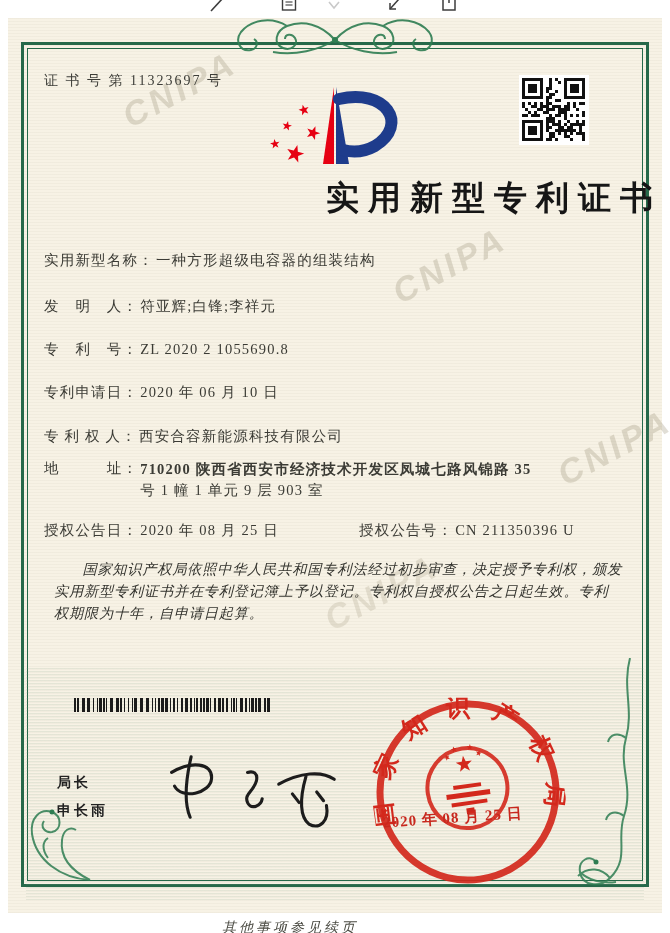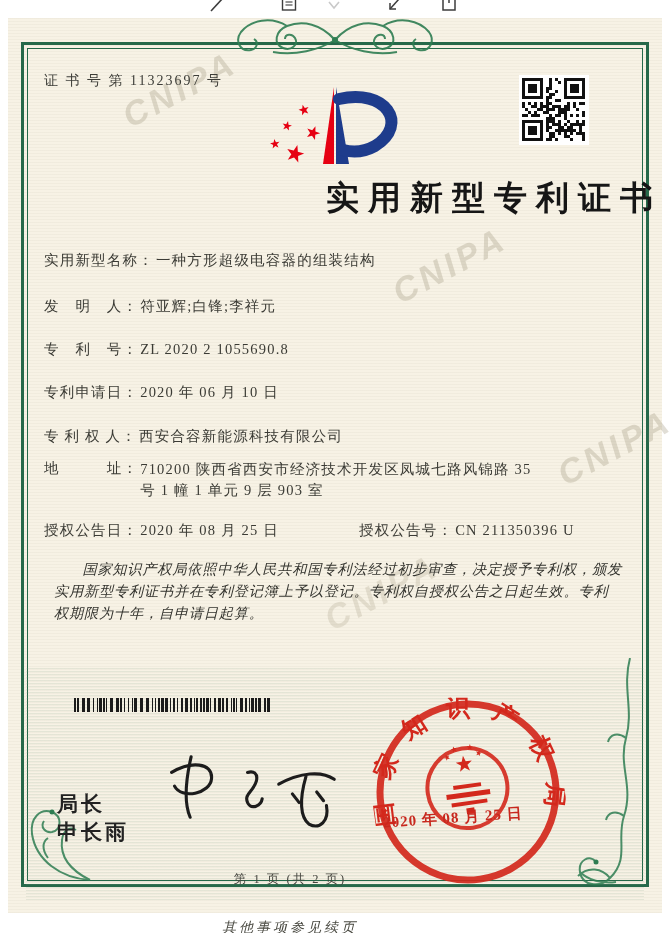--- a/index.html
+++ b/index.html
@@ -26,22 +26,22 @@
   .title{position:absolute;left:0;top:158px;width:654px;text-align:right;
          font-size:33px;font-weight:700;letter-spacing:9px;color:#161616;}
   .field{position:absolute;left:36px;width:600px;font-size:14.5px;letter-spacing:1.2px;color:#3b3b35;}
   .flabel{margin-right:2px;}
   .fvalue{color:#3b3b35;}
   .addr-block{display:inline-block;vertical-align:top;line-height:21px;}
   .pair2{position:absolute;left:315px;top:0;}
   .paras{position:absolute;left:34px;top:528px;width:592px;font-size:14.2px;line-height:22px;
          font-style:italic;letter-spacing:0.8px;color:#33332e;}
   .paras p{margin:12px;text-indent:2em;}
-  .officer{position:absolute;left:49px;font-size:21px;font-weight:bold;letter-spacing:3px;
-           font-family:"Liberation Sans","DejaVu Sans",sans-serif;color:#222;margin-top:16px;}
+  .officer{position:absolute;left:49px;font-size:14px;font-weight:bold;letter-spacing:3px;
+           font-family:"Liberation Sans","DejaVu Sans",sans-serif;color:#222;}
   .page-ind{position:absolute;left:132px;top:853px;width:300px;text-align:center;
             font-size:12.5px;letter-spacing:2px;color:#44443e;}
   .continuation{position:absolute;left:140px;top:919px;width:300px;text-align:center;
                 font-size:14px;font-style:italic;letter-spacing:3px;color:#4a4a42;}
   .seal-date{position:absolute;left:375px;top:790px;width:160px;font-size:15px;font-weight:bold;
              letter-spacing:1px;color:#c8281e;transform:rotate(-4deg);}
   .qr-wrap{position:absolute;left:511px;top:57px;width:70px;height:70px;background:#ffffff;padding:3px;box-sizing:border-box;}
   .svg-abs{position:absolute;}
 </style>
 </head>
@@ -284,21 +284,21 @@
     <div class="field" style="top:322px;">
       <span class="flabel">专　利　号：</span><span class="fvalue">ZL 2020 2 1055690.8</span>
     </div>
     <div class="field" style="top:365px;">
       <span class="flabel">专利申请日：</span><span class="fvalue">2020 年 06 月 10 日</span>
     </div>
     <div class="field" style="top:409px;">
       <span class="flabel">专 利 权 人：</span><span class="fvalue">西安合容新能源科技有限公司</span>
     </div>
     <div class="field" style="top:441px;">
-      <span class="flabel">地　　　址：</span><span class="addr-block"><span style="display:block;">710200 陕西省西安市经济技术开发区凤城七路风锦路 35</span><span style="display:block;">号 1 幢 1 单元 9 层 903 室</span></span>
+      <span class="flabel">地　　　址：</span><span class="addr-block"><span style="display:block;font-weight:bold;">710200 陕西省西安市经济技术开发区凤城七路风锦路 35</span><span style="display:block;">号 1 幢 1 单元 9 层 903 室</span></span>
     </div>
     <div class="field" style="top:493px;margin-top:10px;">
       <span class="flabel">授权公告日：</span><span class="fvalue">2020 年 08 月 25 日</span>
       <span class="pair2"><span class="flabel">授权公告号：</span><span class="fvalue">CN 211350396 U</span></span>
     </div>
 
     <div class="paras">
       <p>国家知识产权局依照中华人民共和国专利法经过初步审查，决定授予专利权，颁发实用新型专利证书并在专利登记簿上予以登记。专利权自授权公告之日起生效。专利权期限为十年，自申请日起算。</p>
     </div>
 
@@ -386,17 +386,16 @@
         <use href="#starp" transform="translate(104,52) scale(0.32) rotate(10)" fill="#d3281c"></use>
         <use href="#starp" transform="translate(112,59) scale(0.32) rotate(20)" fill="#d3281c"></use>
         <rect x="82" y="88" width="28" height="4" fill="#d3281c"></rect>
         <rect x="74" y="96" width="44" height="5" fill="#d3281c"></rect>
         <rect x="78" y="105" width="36" height="4" fill="#d3281c"></rect>
         <rect x="92" y="112" width="8" height="6" fill="#d3281c"></rect>
       </g>
     </svg>
     <div class="seal-date">2020 年 08 月 25 日</div>
 
-    <div class="page-ind">第 1 页 (共 2 页)</div>
   </div>
 
   <div class="continuation">其他事项参见续页</div>
 </div>
 
 </body></html>

